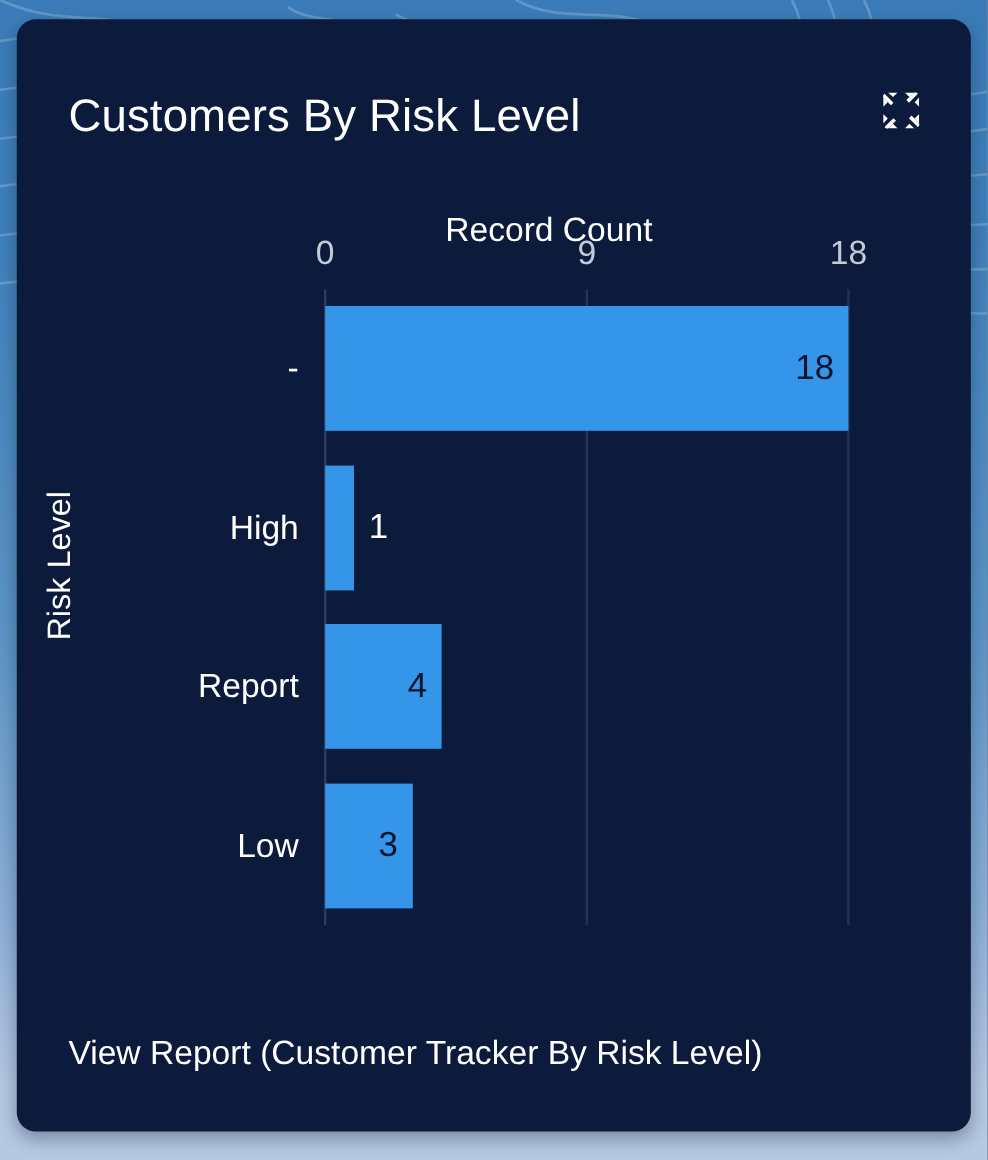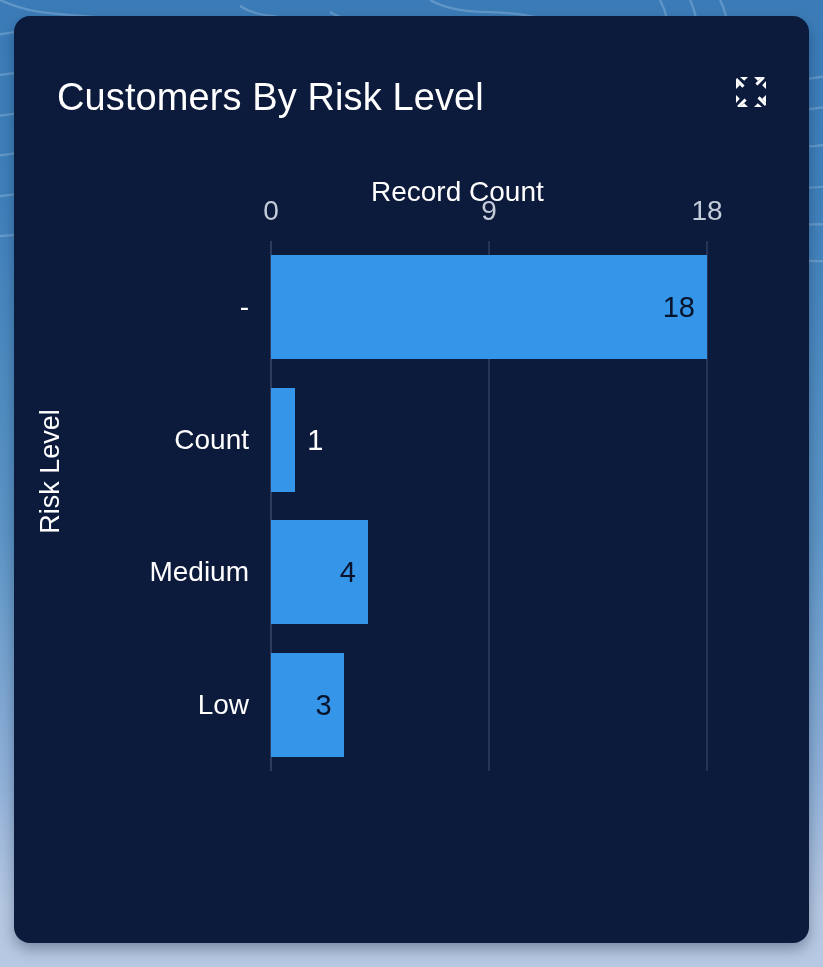--- a/index.html
+++ b/index.html
@@ -249,30 +249,31 @@
         <div class="gridline" style="left: 435px;"></div>
         <div class="tick-label" style="left: 436px;">18</div>
         <div class="bar-row" style="top: 14.2437px; height: 104.013px;">
           <div class="bar" style="width: 436px;"></div>
           <div class="bar-value inside" style="left: 0px; width: 436px; text-align: right; padding-right: 12px; box-sizing: border-box;">18</div>
           <div class="cat-label">-</div>
         </div>
         <div class="bar-row" style="top: 146.744px; height: 104.013px;">
           <div class="bar" style="width: 24.2222px;"></div>
           <div class="bar-value outside" style="left: 24.2222px; margin-left: 12px;">1</div>
-          <div class="cat-label">Count</div>
+          <div class="cat-label">High</div>
         </div>
         <div class="bar-row" style="top: 279.244px; height: 104.013px;">
           <div class="bar" style="width: 96.8889px;"></div>
           <div class="bar-value inside" style="left: 0px; width: 96.8889px; text-align: right; padding-right: 12px; box-sizing: border-box;">4</div>
-          <div class="cat-label">Medium</div>
+          <div class="cat-label">Report</div>
         </div>
         <div class="bar-row" style="top: 411.744px; height: 104.013px;">
           <div class="bar" style="width: 72.6667px;"></div>
           <div class="bar-value inside" style="left: 0px; width: 72.6667px; text-align: right; padding-right: 12px; box-sizing: border-box;">3</div>
           <div class="cat-label">Low</div>
         </div>
       </div>
 
   </div>
 
+  <a id="report-link">View Report (Customer Tracker By Risk Level)</a>
 
 </div>
 
 </body></html>

